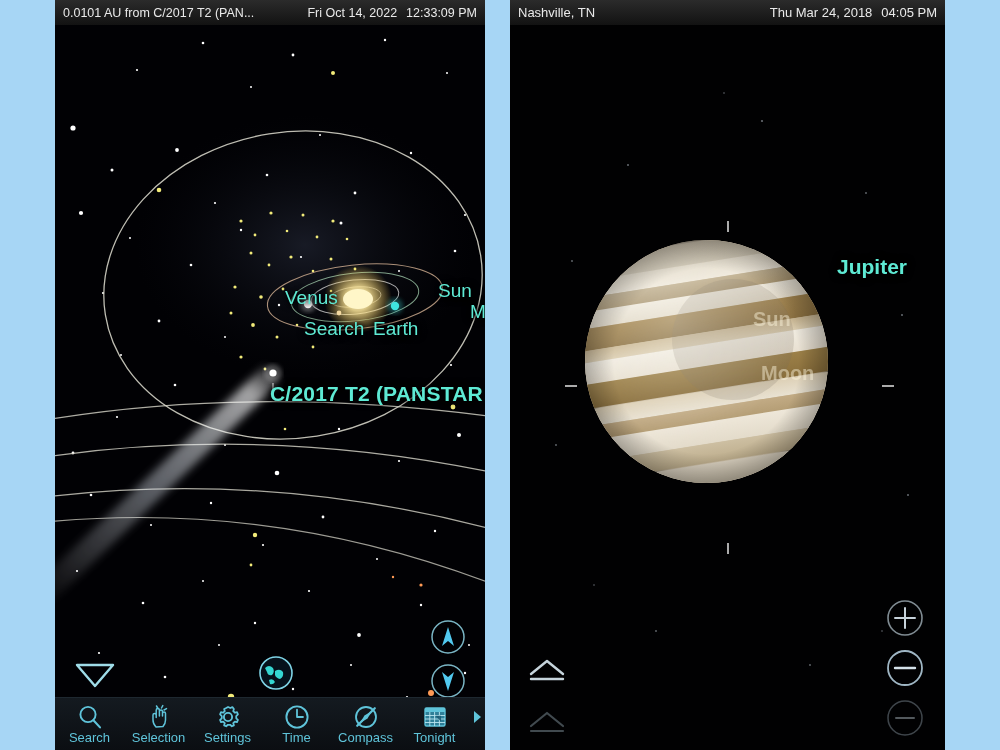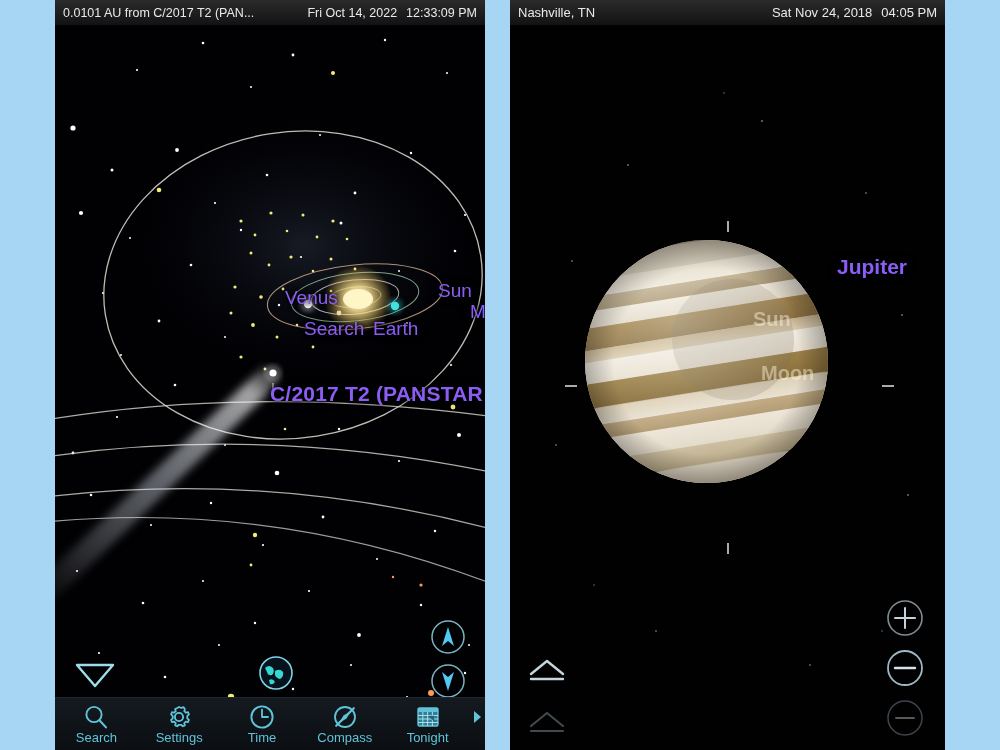--- a/index.html
+++ b/index.html
@@ -43,21 +43,21 @@
   .sky {
     position:absolute; top:25px; left:0; right:0; bottom:0;
     background:#010103;
     overflow:hidden;
   }
   .skysvg { position:absolute; inset:0; width:100%; height:100%; display:block; }
 
   
   .sky-label {
     position:absolute;
-    color:#8b5cf6;
+    color:#5eead4;
     font-size:19px;
     text-shadow:0 0 4px #000, 0 0 8px #000;
     white-space:nowrap;
     pointer-events:none;
     z-index:12;
   }
   .sky-label.bold { font-weight:bold; font-size:21px; letter-spacing:.2px; }
   .sky-label.jupiter { font-weight:bold; font-size:21px; }
 
   #lbl-venus   { left:230px; top:262px; }
@@ -375,20 +375,29 @@
   <div class="toolbar">
 
     <div class="tb-item">
       <svg class="tb-icon" viewBox="0 0 26 26">
         <circle cx="11" cy="10.5" r="7.6" fill="none" stroke="#5fc4da" stroke-width="1.9"></circle>
         <line x1="16.4" y1="16.2" x2="23" y2="23.4" stroke="#5fc4da" stroke-width="2.1" stroke-linecap="round"></line>
       </svg>
       <span class="tb-label">Search</span>
     </div>
 
+    <div class="tb-item">
+      <svg class="tb-icon" viewBox="0 0 26 26">
+        <path d="M10 23 q-3 -3 -3 -7 l0 -5 q0 -1.6 1.6 -1.6 q1.6 0 1.6 1.6 l0 2.6 l0 -7.4 q0 -1.6 1.6 -1.6 q1.6 0 1.6 1.6 l0 5.8 l0 -4.4 q0 -1.6 1.6 -1.6 q1.5 0 1.5 1.6 l0 4.4 l0 -2.6 q0 -1.5 1.5 -1.5 q1.5 0 1.5 1.5 l0 6.6 q0 4 -2.6 6.6 Z" fill="none" stroke="#5fc4da" stroke-width="1.5" stroke-linejoin="round"></path>
+        <line x1="12" y1="4.5" x2="10.5" y2="2" stroke="#5fc4da" stroke-width="1.5" stroke-linecap="round"></line>
+        <line x1="15.5" y1="4" x2="16.8" y2="1.6" stroke="#5fc4da" stroke-width="1.5" stroke-linecap="round"></line>
+        <line x1="18" y1="6" x2="20.5" y2="4.6" stroke="#5fc4da" stroke-width="1.5" stroke-linecap="round"></line>
+      </svg>
+      <span class="tb-label">Selection</span>
+    </div>
 
     <div class="tb-item">
       <svg class="tb-icon" viewBox="0 0 26 26">
         <g fill="none" stroke="#5fc4da" stroke-width="1.9" stroke-linejoin="round">
           <path d="M13 2.6 l2.4 1.1 l2.2 -1 l1.6 2 l-0.7 2.3 l1.7 1.7 l2.3 -0.6 l1 2.4 l-1.8 1.7 l0 2.4 l1.8 1.7 l-1 2.4 l-2.3 -0.6 l-1.7 1.7 l0.7 2.3 l-2.2 1 l-1.8 -1.6 l-2.4 0 l-1.8 1.6 l-2.2 -1 l0.7 -2.3 l-1.7 -1.7 l-2.3 0.6 l-1 -2.4 l1.8 -1.7 l0 -2.4 l-1.8 -1.7 l1 -2.4 l2.3 0.6 l1.7 -1.7 l-0.7 -2.3 l2.2 -1 Z" transform="scale(.94) translate(.9,.6)"></path>
           <circle cx="13" cy="13" r="4.1"></circle>
         </g>
       </svg>
       <span class="tb-label">Settings</span>
     </div>
@@ -433,21 +442,21 @@
       </svg>
     </div>
   </div>
 </div>
 
 <div class="phone" id="phone-right">
 
   <div class="statusbar">
     <span class="sb-left">Nashville, TN</span>
     <span class="sb-spacer"></span>
-    <span class="sb-date">Sat Nov 24, 2018</span>
+    <span class="sb-date">Thu Mar 24, 2018</span>
     <span class="sb-time">04:05 PM</span>
   </div>
 
   <div class="sky" id="sky-right">
     <svg class="skysvg" viewBox="0 0 435 725" preserveAspectRatio="none">
       <rect x="0" y="0" width="435" height="725" fill="#010102"></rect>
       <g fill="#b9c2cc" opacity=".55">
         <circle cx="118" cy="140" r="1.0"></circle>
           <circle cx="252" cy="96" r="1.1"></circle>
         <circle cx="356" cy="168" r="0.9"></circle>

